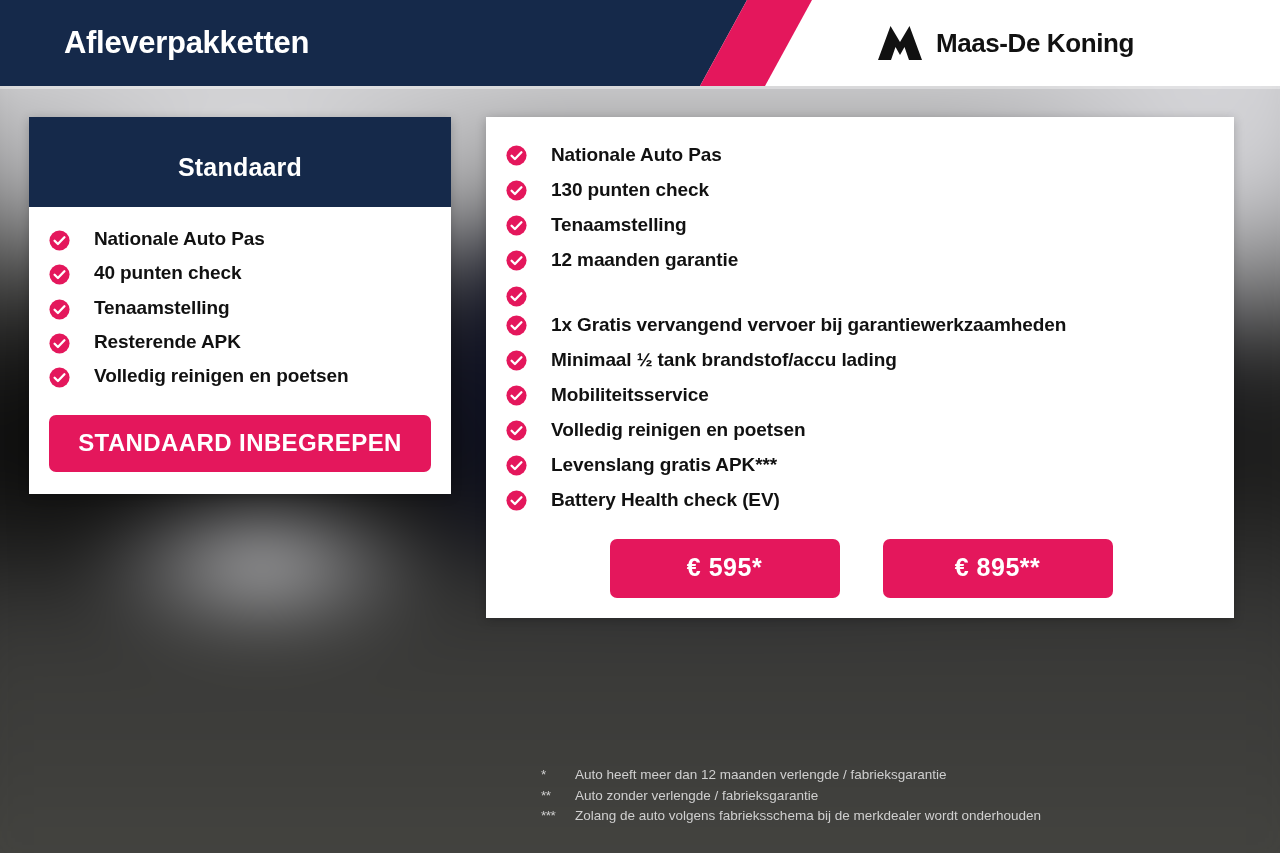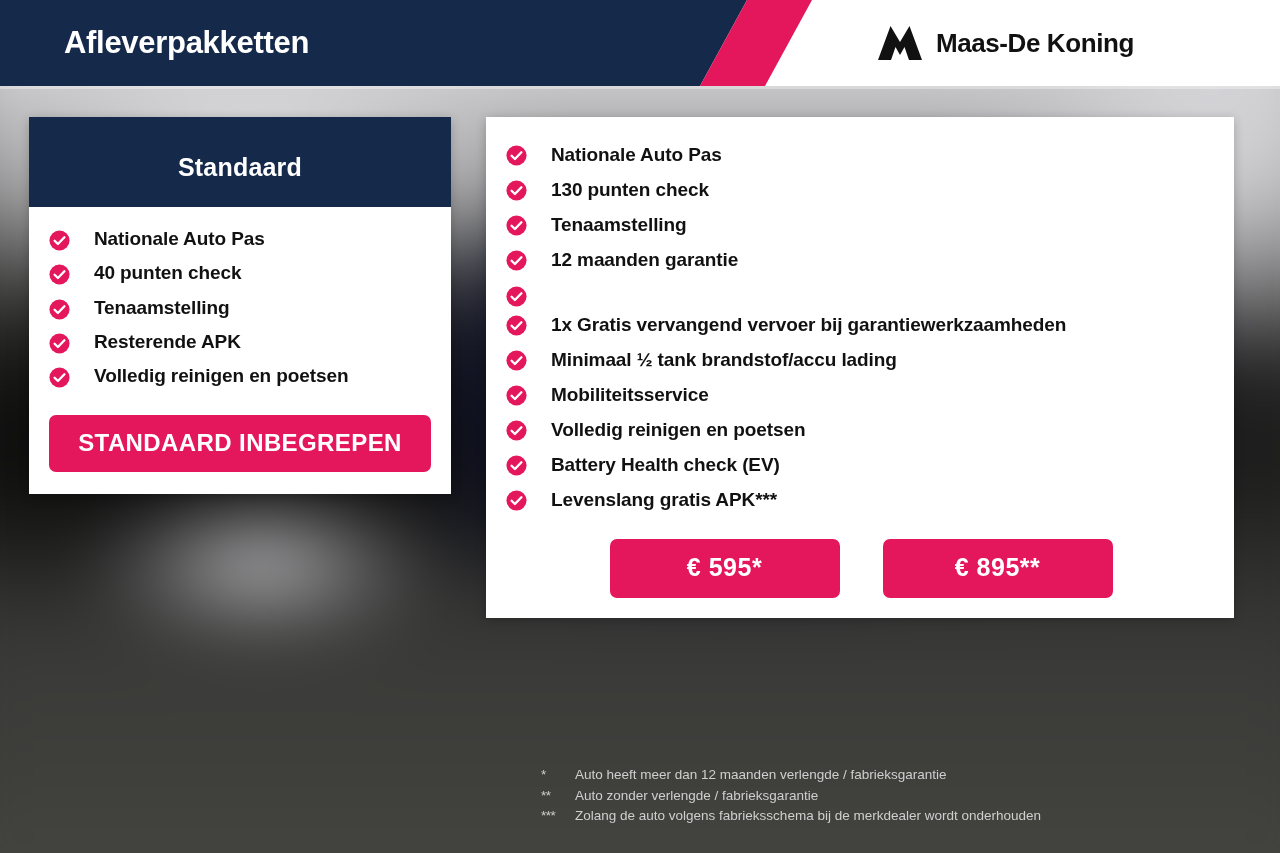--- a/index.html
+++ b/index.html
@@ -426,28 +426,28 @@
             <circle cx="12" cy="12" r="11.5" fill="#e4175c"></circle>
             <path d="M6.4 12.3 L10.2 16 L17.6 8.3" fill="none" stroke="#ffffff" stroke-width="2.7" stroke-linecap="round" stroke-linejoin="round"></path>
           </svg>
           <span class="feature-text">Volledig reinigen en poetsen</span>
         </li>
         <li>
           <svg class="check-icon" viewBox="0 0 24 24">
             <circle cx="12" cy="12" r="11.5" fill="#e4175c"></circle>
             <path d="M6.4 12.3 L10.2 16 L17.6 8.3" fill="none" stroke="#ffffff" stroke-width="2.7" stroke-linecap="round" stroke-linejoin="round"></path>
           </svg>
+          <span class="feature-text">Levenslang gratis APK***</span>
+        </li>
+        <li>
+          <svg class="check-icon" viewBox="0 0 24 24">
+            <circle cx="12" cy="12" r="11.5" fill="#e4175c"></circle>
+            <path d="M6.4 12.3 L10.2 16 L17.6 8.3" fill="none" stroke="#ffffff" stroke-width="2.7" stroke-linecap="round" stroke-linejoin="round"></path>
+          </svg>
           <span class="feature-text">Battery Health check (EV)</span>
-        </li>
-        <li>
-          <svg class="check-icon" viewBox="0 0 24 24">
-            <circle cx="12" cy="12" r="11.5" fill="#e4175c"></circle>
-            <path d="M6.4 12.3 L10.2 16 L17.6 8.3" fill="none" stroke="#ffffff" stroke-width="2.7" stroke-linecap="round" stroke-linejoin="round"></path>
-          </svg>
-          <span class="feature-text">Levenslang gratis APK***</span>
         </li>
       </ul>
       <div class="price-row">
         <button class="btn btn-price">€ 595*</button>
         <button class="btn btn-price">€ 895**</button>
       </div>
     </div>
   </div>
 
   <div class="footnotes">

